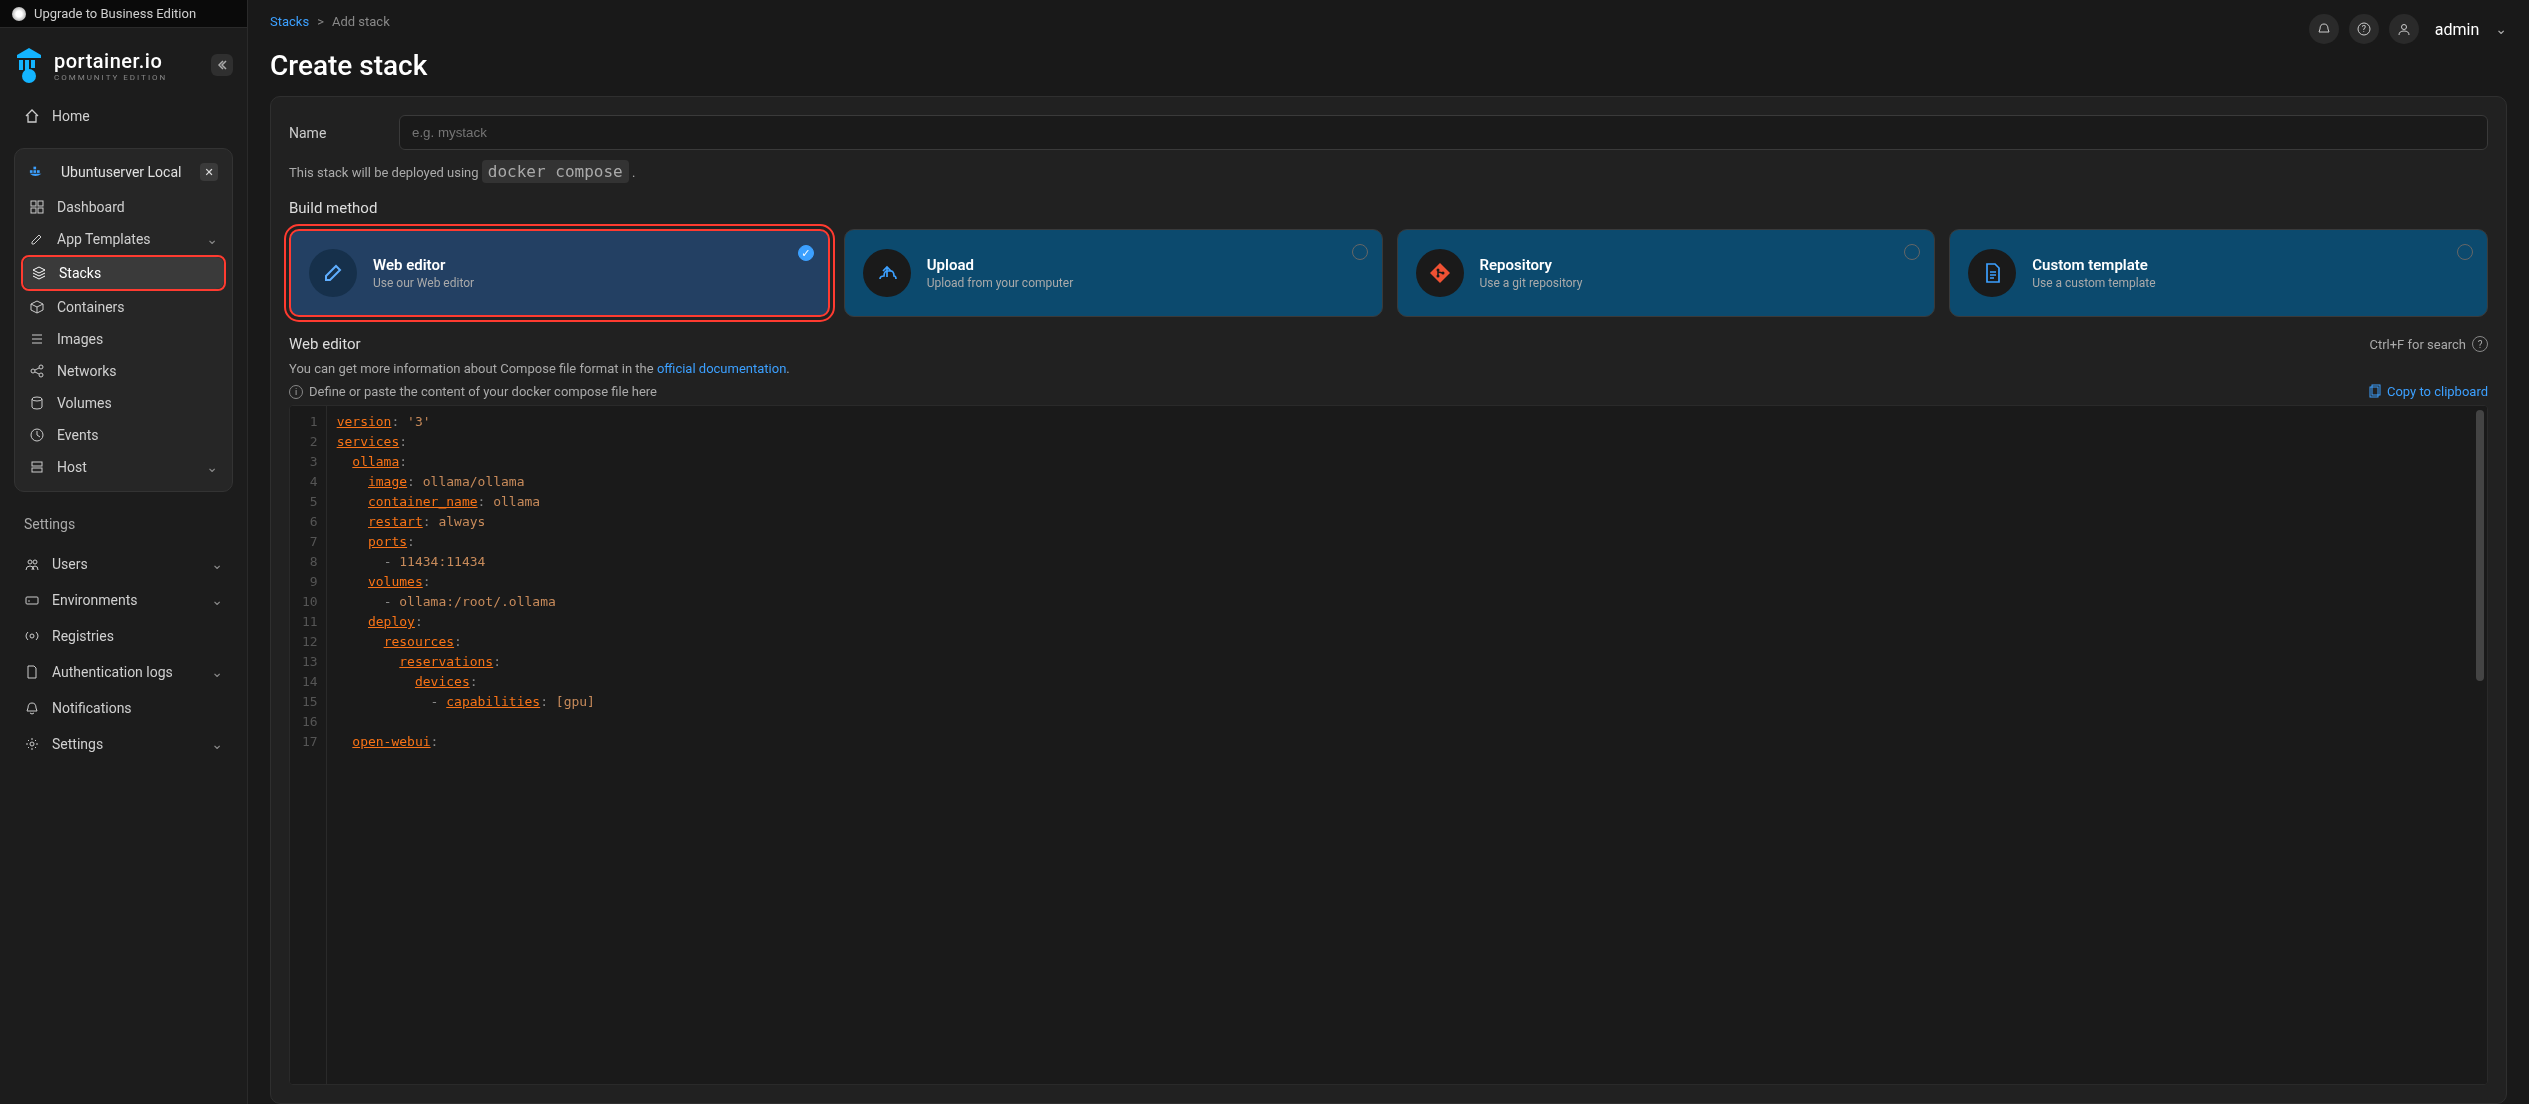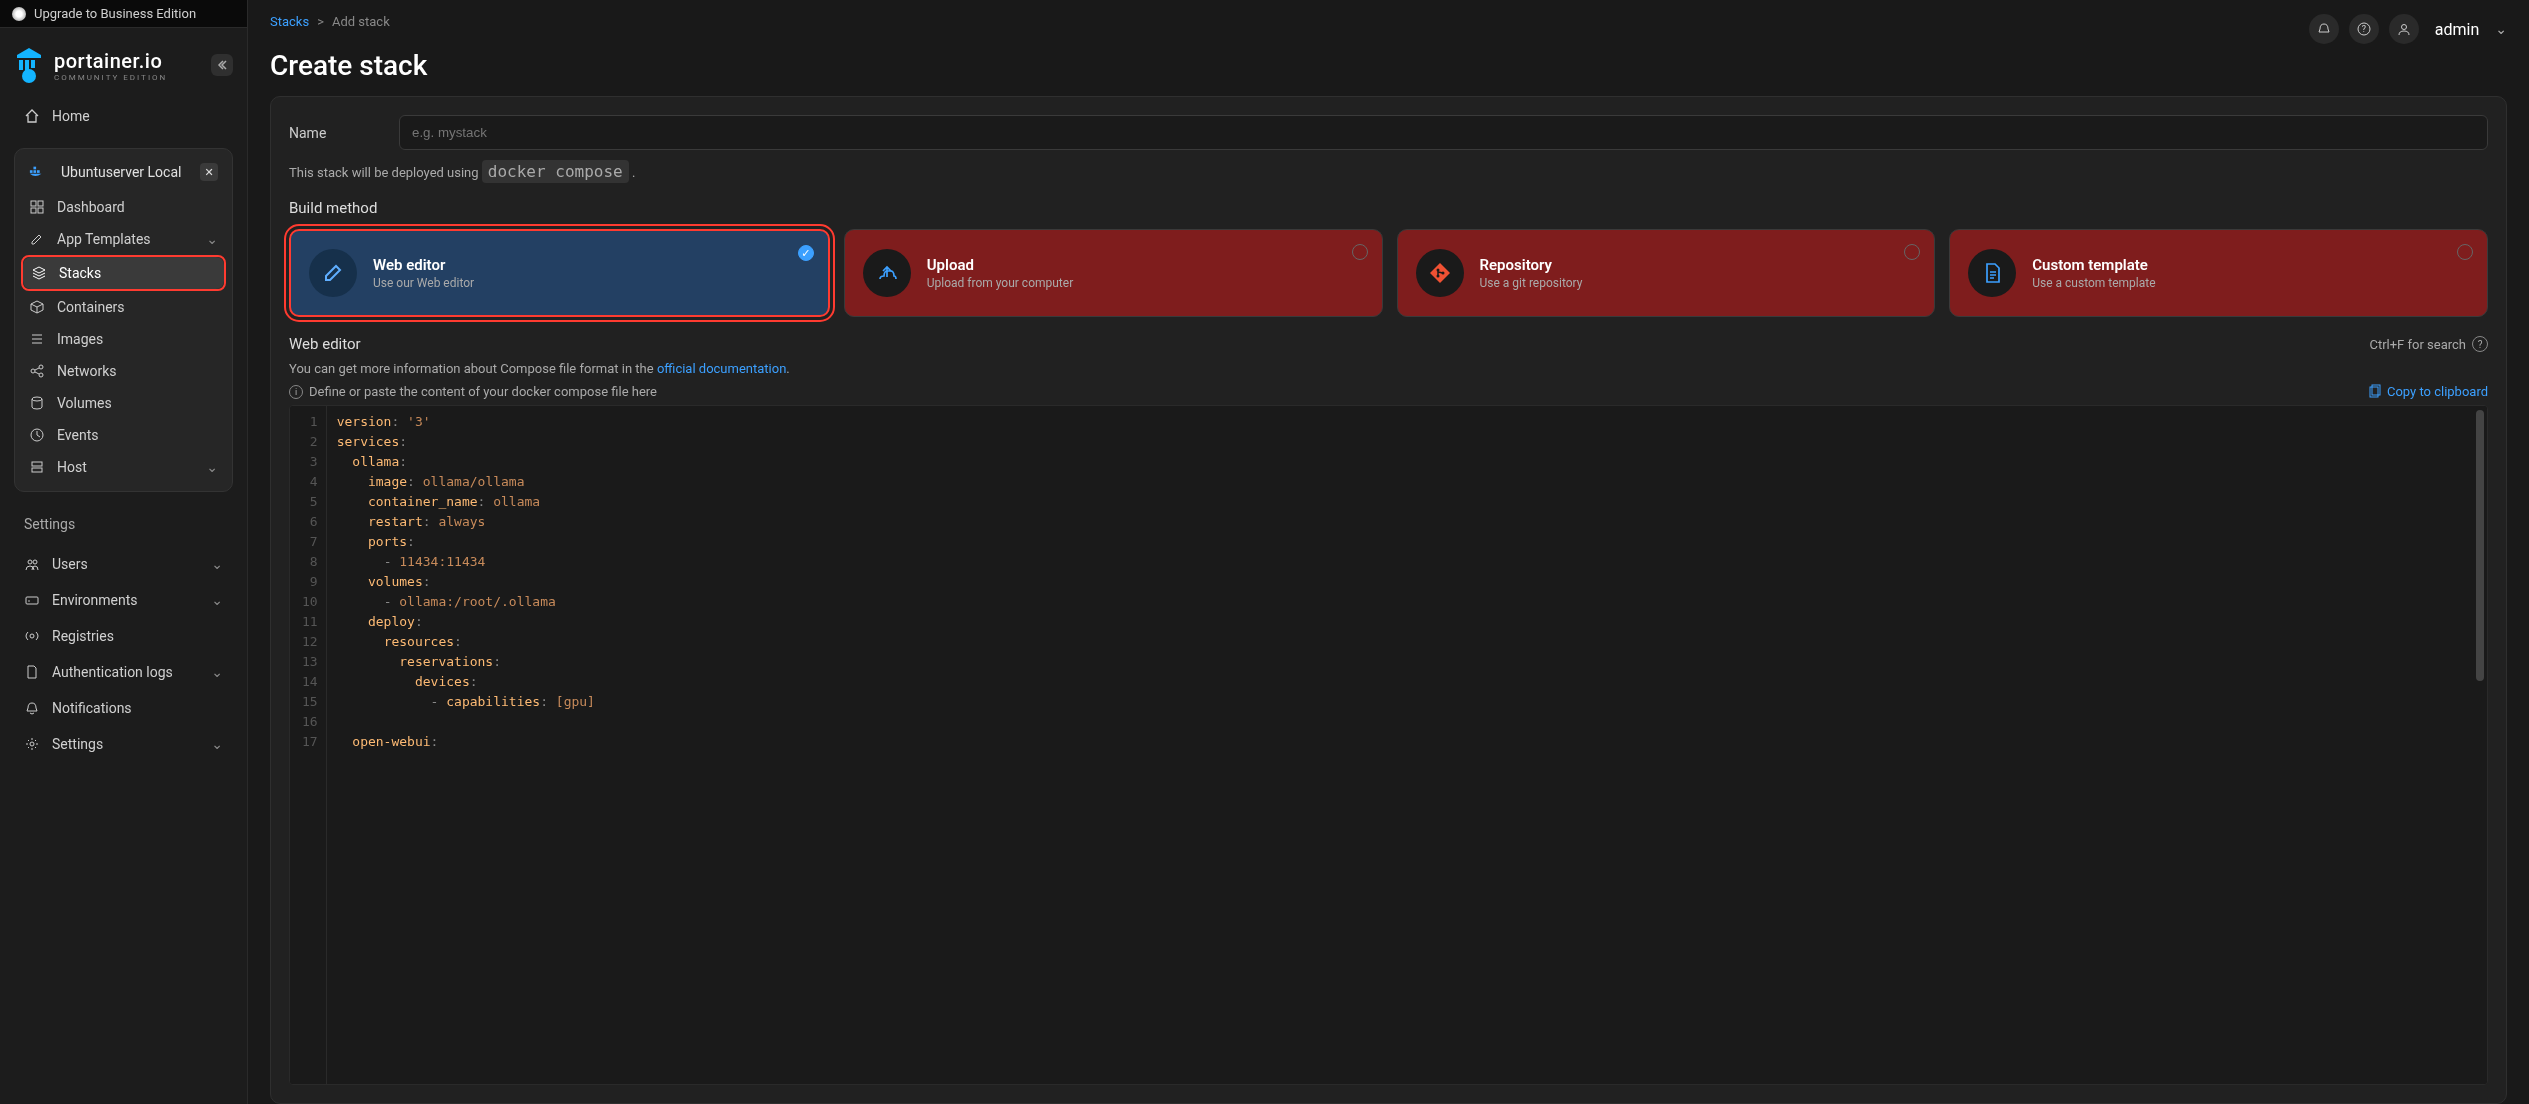--- a/index.html
+++ b/index.html
@@ -185,21 +185,21 @@
 }
 .section-title { color: #ddd; font-size: 15px; margin-bottom: 12px; }
 
 .build-methods {
   display: flex;
   gap: 14px;
   margin-bottom: 18px;
 }
 .bm-card {
   flex: 1;
-  background: #7f1d1d;
+  background: #0c4a6e;
   border: 1px solid #3a3a3a;
   border-radius: 10px;
   padding: 18px;
   display:flex;
   align-items:center;
   gap: 16px;
   position: relative;
   cursor:pointer;
 }
 .bm-card.selected {
@@ -274,21 +274,21 @@
   line-height:20px;
   border-right:1px solid #2a2a2a;
 }
 .code-body {
   padding:6px 10px;
   line-height:20px;
   white-space:pre;
   color:#ccc;
   flex:1;
 }
-.tok-key { color:#fdba74; }
+.tok-key { color:#f97316;text-decoration:underline; }
 .tok-str { color:#c78a5a; }
 .tok-punc { color:#888; }
 .tok-num { color:#c78a5a; }
 .scrollbar-v {
   width:14px;background:#1a1a1a;
 }
 .scroll-thumb {
   background:#444;width:8px;margin:4px auto;height:40%;border-radius:4px;
 }
 

